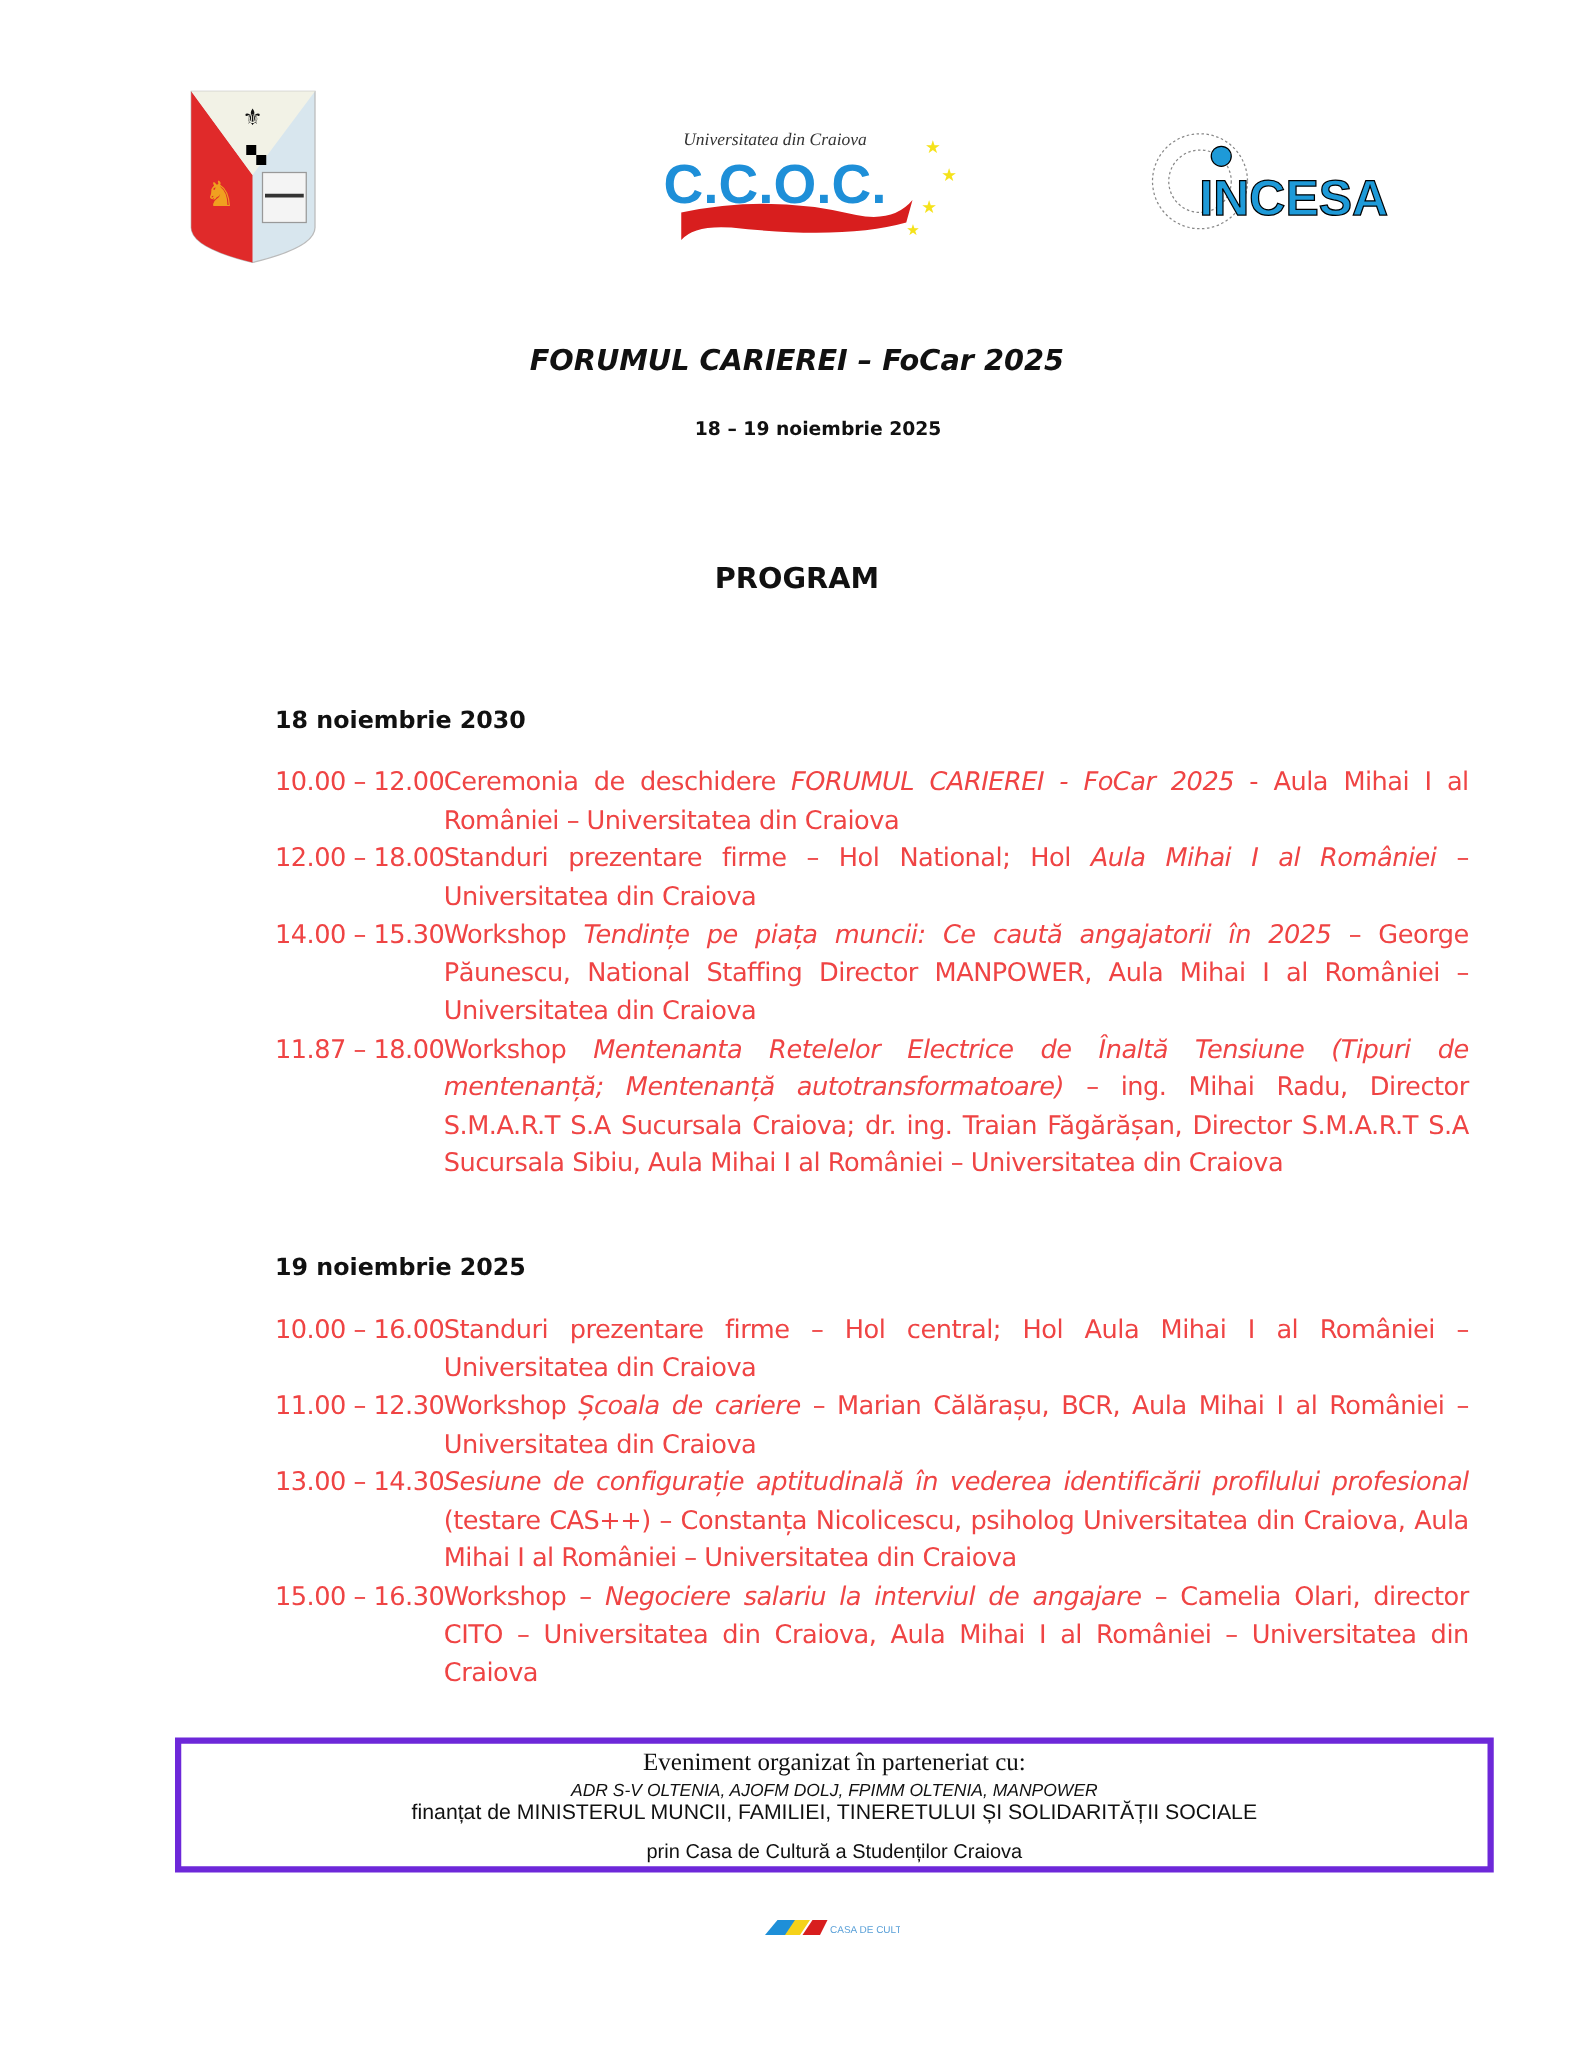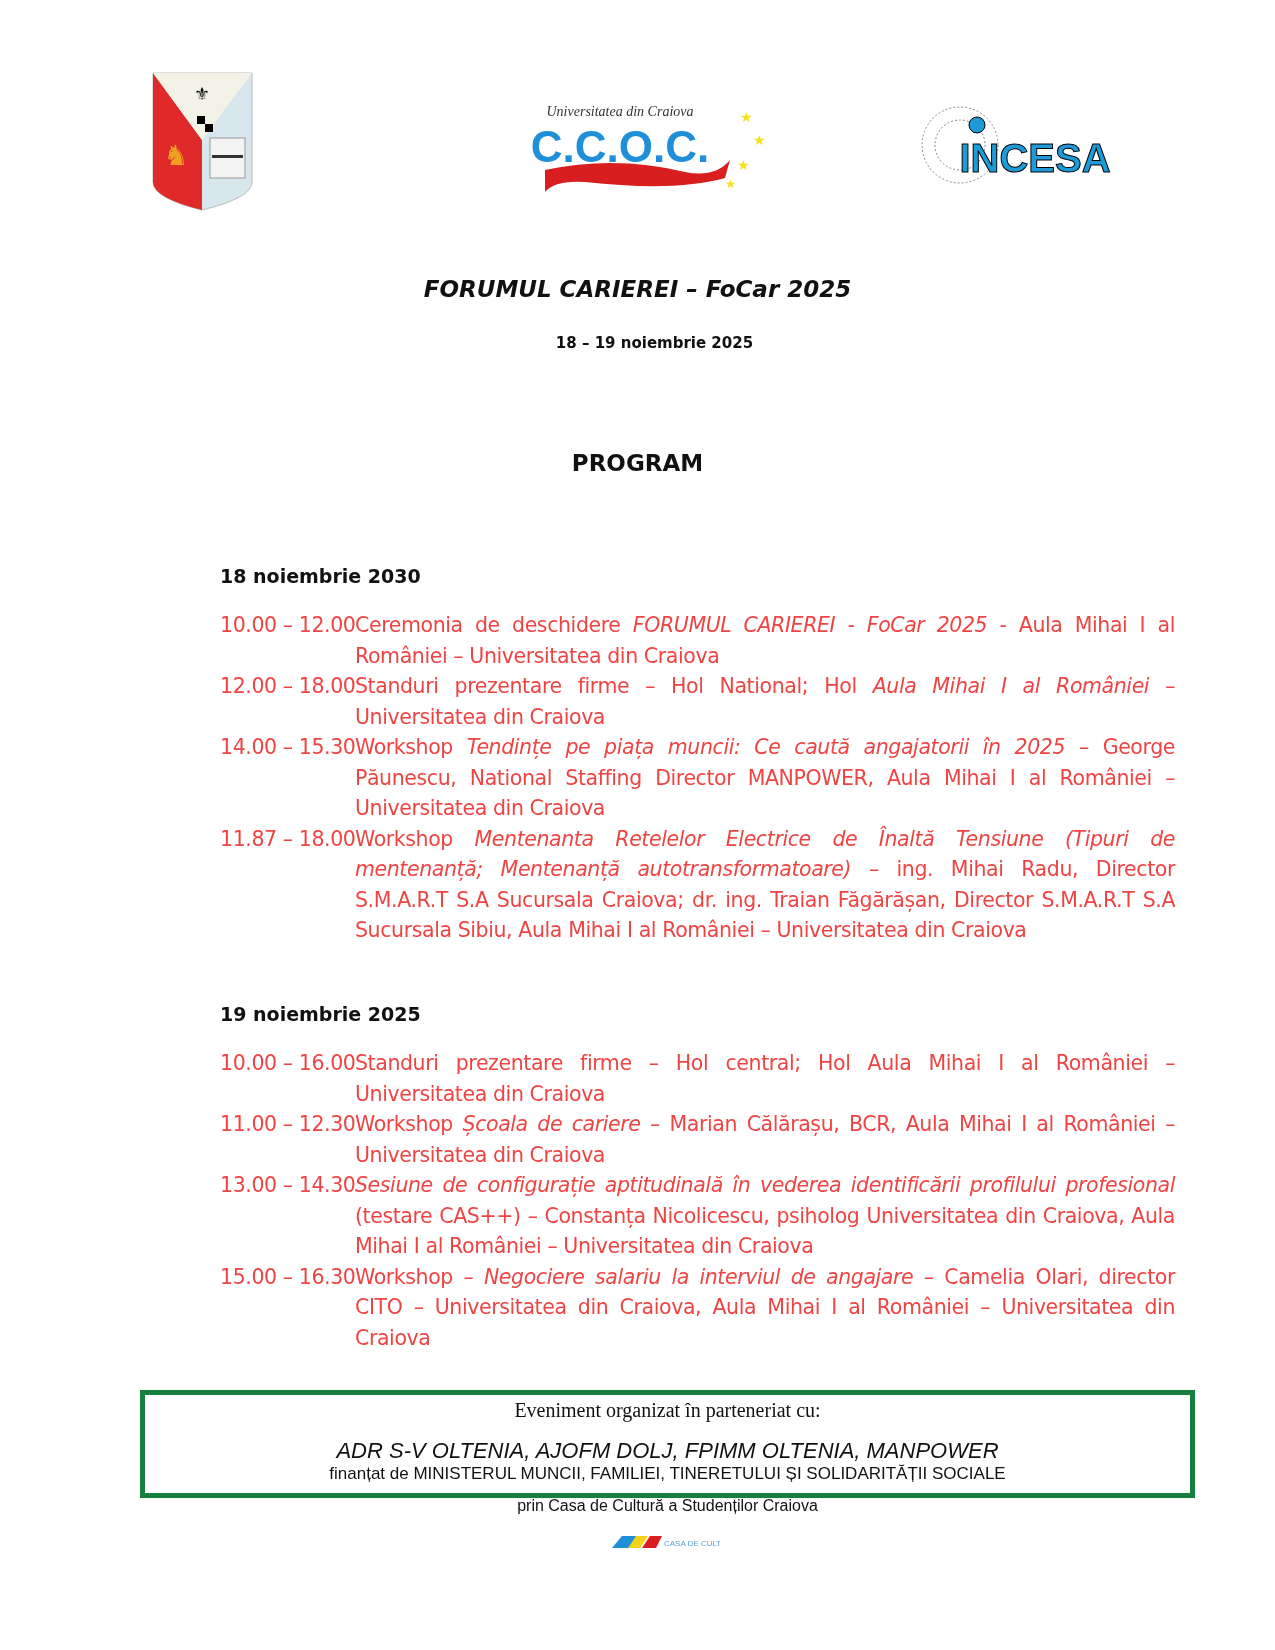--- a/index.html
+++ b/index.html
@@ -11,24 +11,24 @@
   .center { position:absolute; left:0; width:1275px; text-align:center; }
   #title { top:276px; font-size:23px; font-weight:bold; font-style:italic; }
   #dates { top:334px; font-size:15px; font-weight:bold;padding-left:17px; }
   #program { top:450px; font-size:23px; font-weight:bold; }
   .day { position:absolute; left:220px; font-size:19px; font-weight:bold; }
   .sched { position:absolute; left:220px; width:955px; font-size:20.5px; line-height:30.5px; color:#ef4444; font-family:"DejaVu Sans", sans-serif; font-weight:normal; letter-spacing:-0.4px; }
   .entry { display:flex; }
   .time { white-space:nowrap; width:135px; flex:none; }
   .desc { flex:1; text-align:justify; }
   i { font-style:italic; }
-  #partner-box { position:absolute; left:140px; top:1390px; width:1180px; max-width:1055px; height:108px; border:5px solid #15803d; box-sizing:border-box; }
+  #partner-box { position:absolute; left:140px; top:1390px; width:1180px; max-width:1055px; height:108px; border:5px solid #6d28d9; box-sizing:border-box; }
   #partner-box .line { text-align:center; }
   .l1 { font-family:"Liberation Serif", serif; font-size:20px; margin-top:4px; }
-  .l2 { font-family:"Liberation Sans", sans-serif; font-style:italic; font-size:22px; margin-top:16px; }
+  .l2 { font-family:"Liberation Sans", sans-serif; font-style:italic; font-size:14px; margin-top:2px; }
   .l3 { font-family:"Liberation Sans", sans-serif; font-size:17px; margin-top:0; }
   .l4 { font-family:"Liberation Sans", sans-serif; font-size:16px; margin-top:13px; }
   #casa-logo { position:absolute; left:610px; top:1532px; width:110px; height:18px; }
 </style>
 </head>
 <body>
 
 <div class="logo" id="crest">
   <svg width="105" height="142" viewBox="0 0 105 142">
     <path d="M3 3 L102 3 L102 112 Q102 128 52 140 Q3 128 3 112 Z" fill="#d8e6ee" stroke="#bbb"></path>

